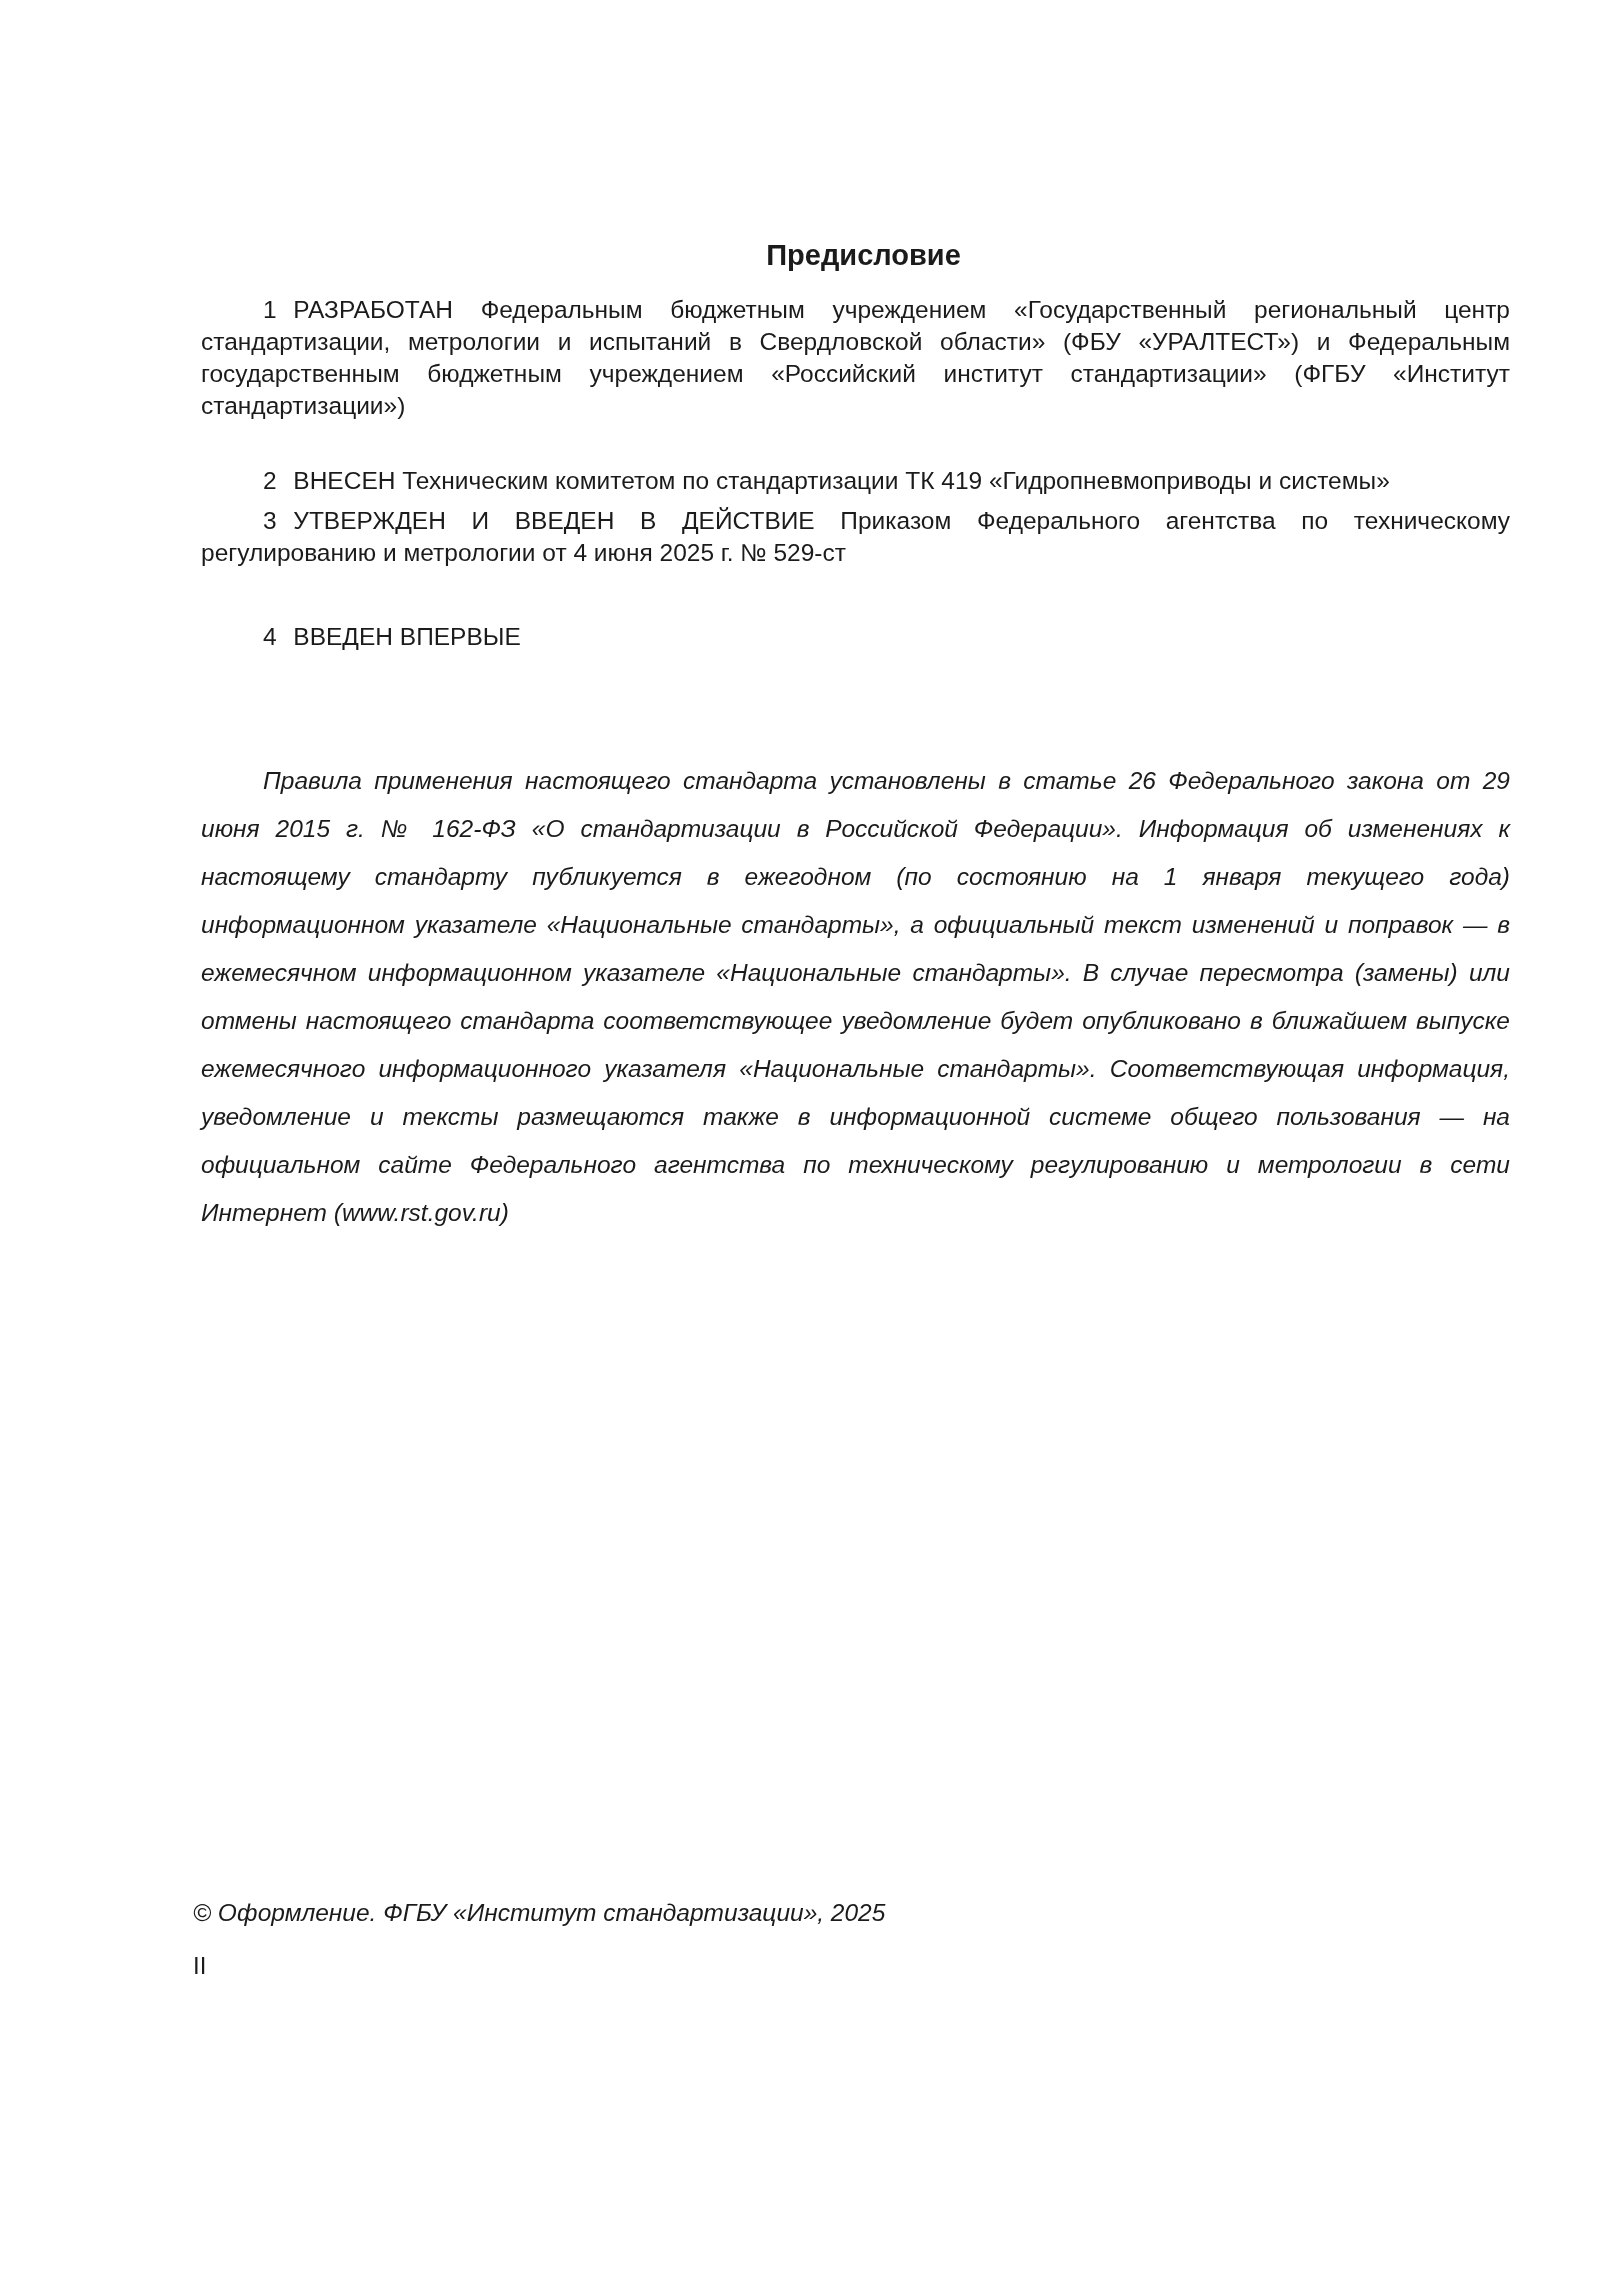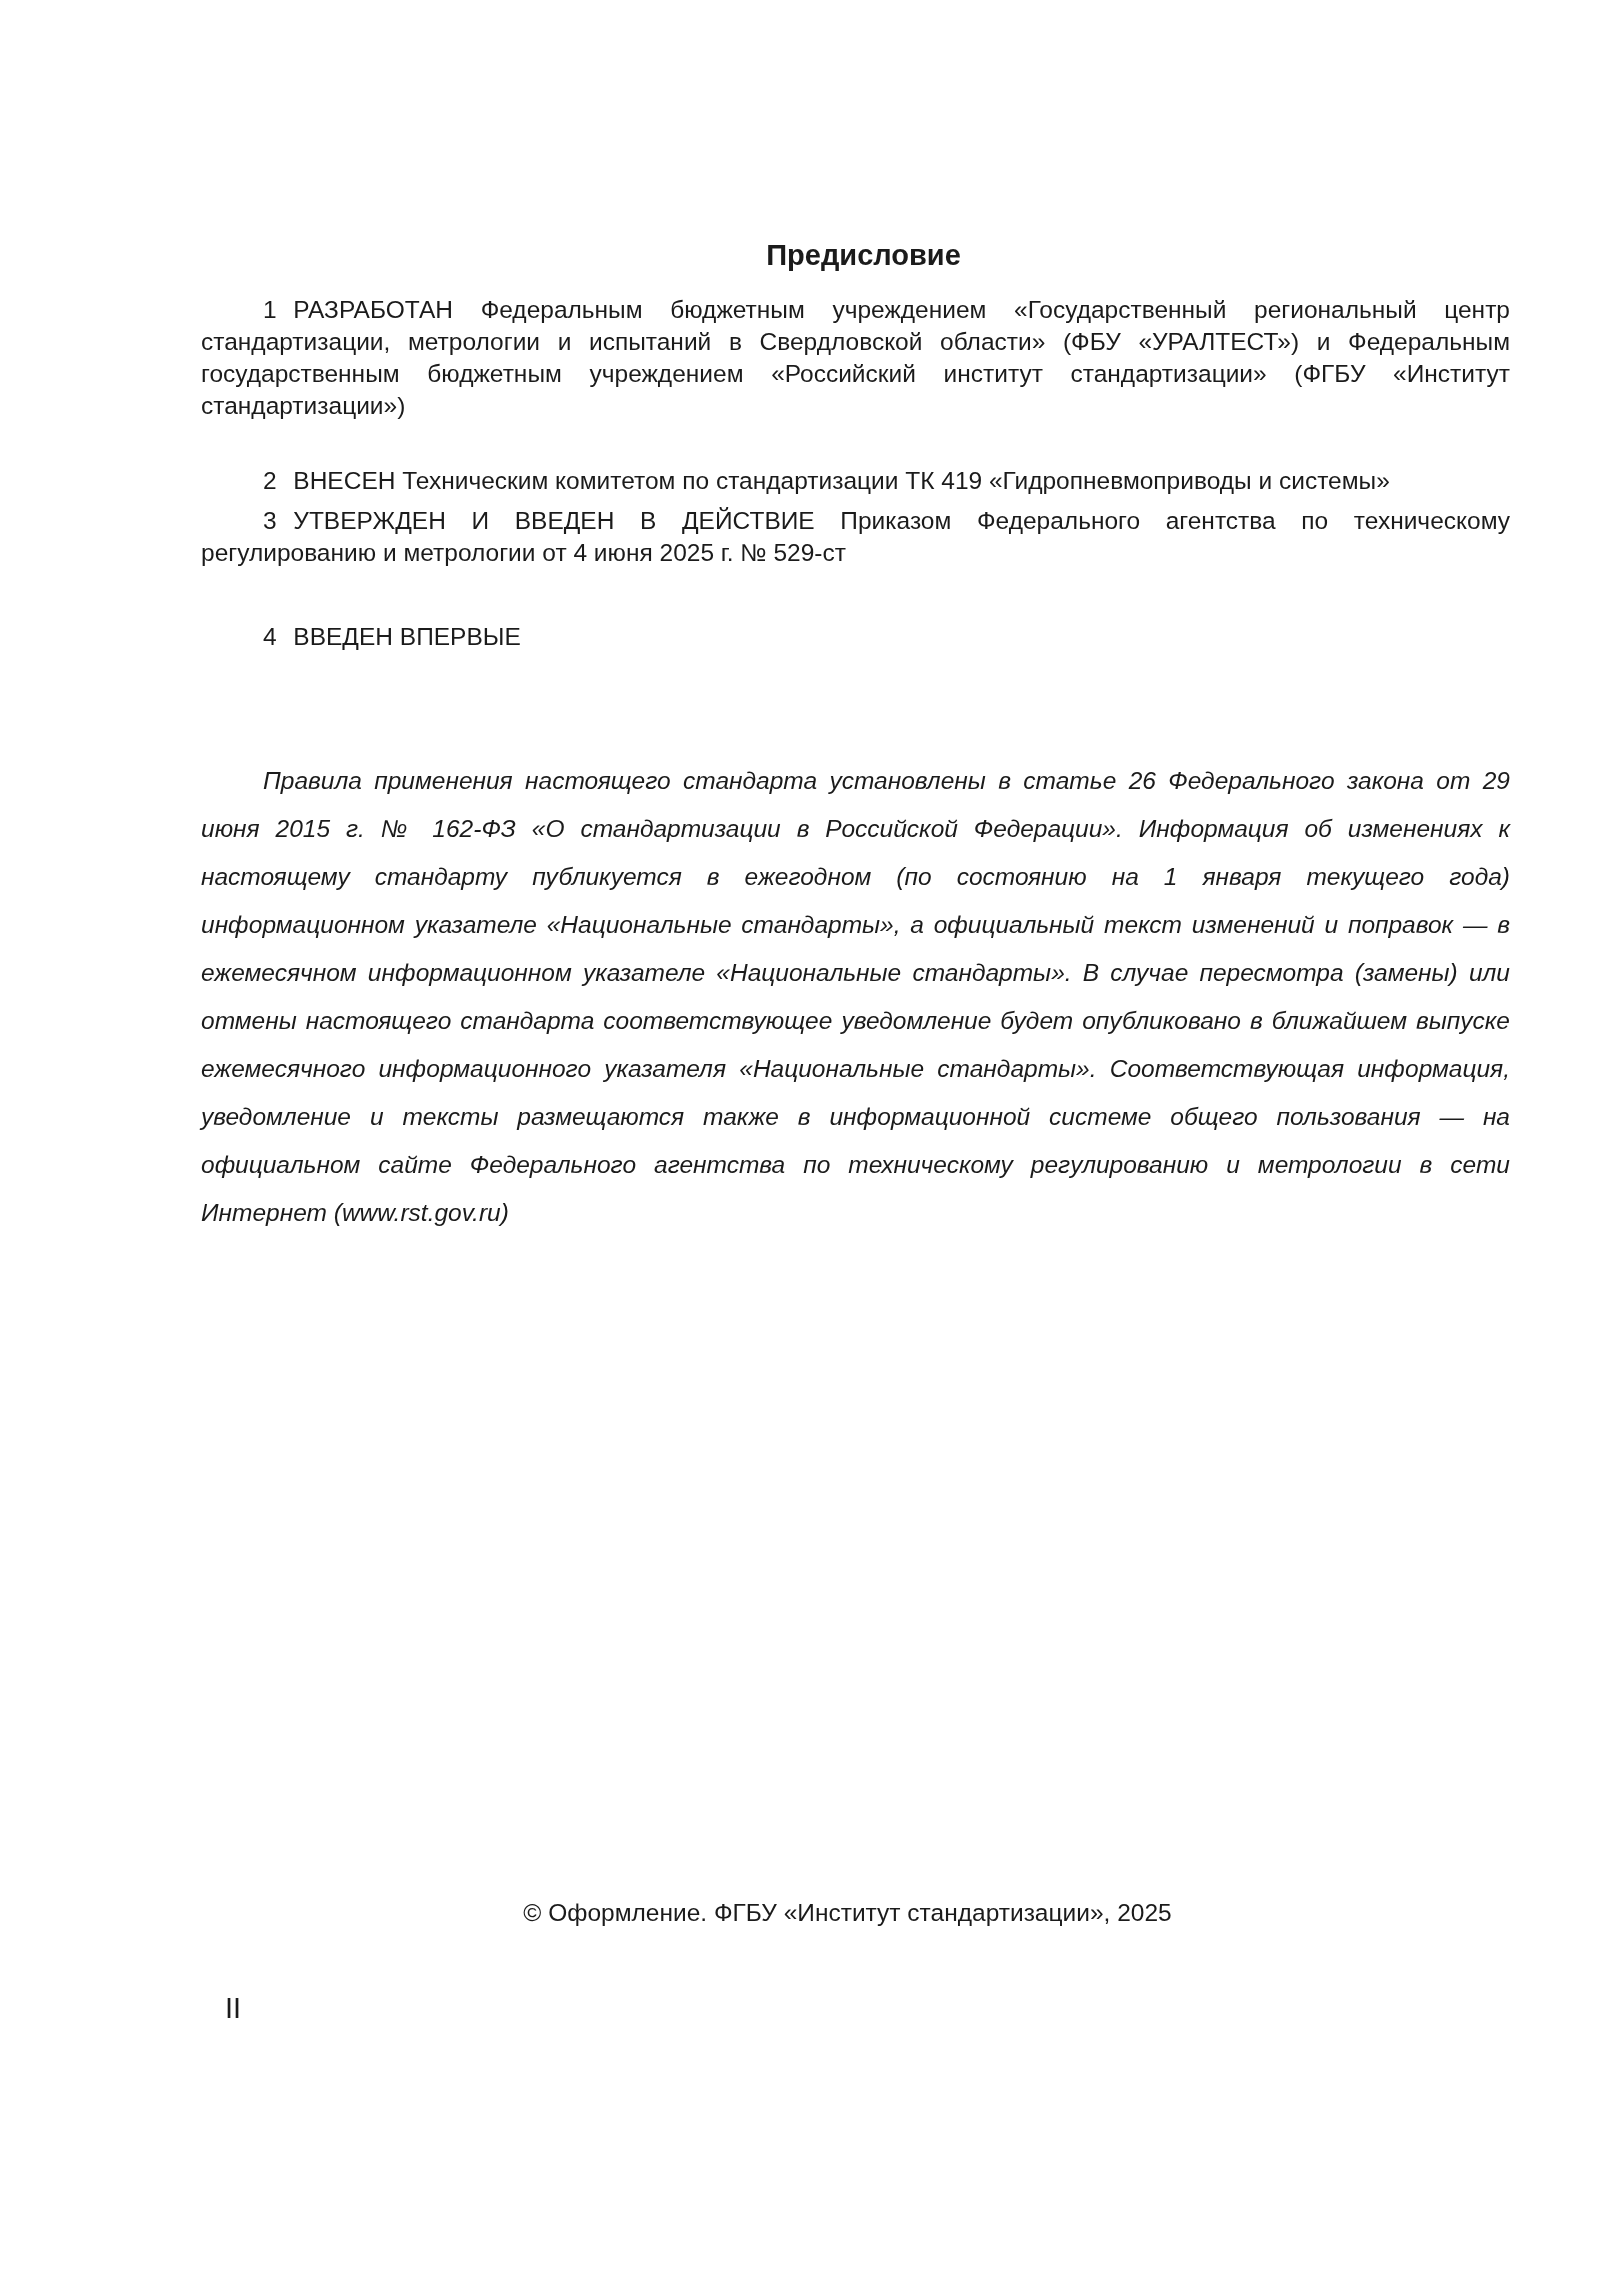--- a/index.html
+++ b/index.html
@@ -51,29 +51,29 @@
     text-indent: 0;
   }
   .rules-note {
     top: 749px;
     font-style: italic;
     line-height: 48px;
   }
   .copyright-line {
     top: 1899px;
     font-size: 24.5px;
-    text-align: center;
+    text-align: left;
+    font-style: italic;
   }
   .restriction {
     top: 1979px;
   }
   .page-number {
-    top: 1992px;
-    font-size: 29px;
-    margin-left: 32px;
+    top: 1952px;
+    font-size: 24px;
   }
 </style>
 </head>
 <body>
 
 <div class="page">
 
 
   <h1 class="abs doc-title">Предисловие</h1>
 

